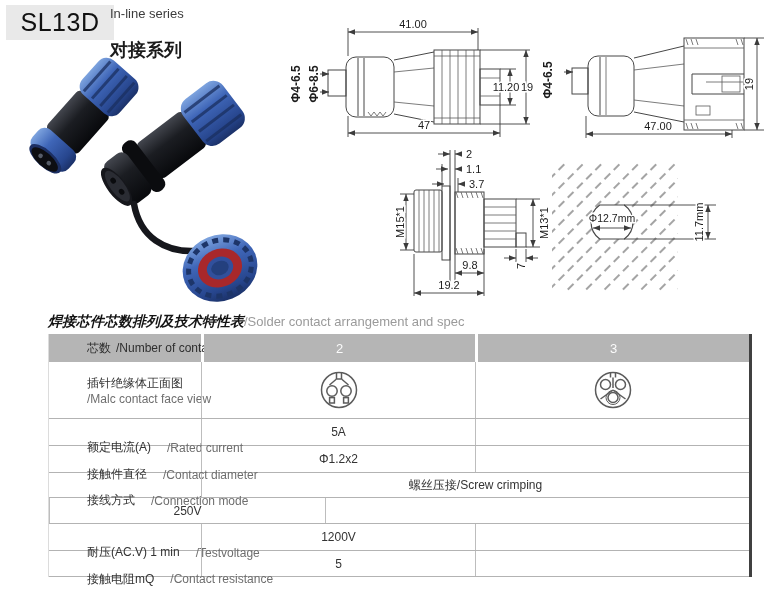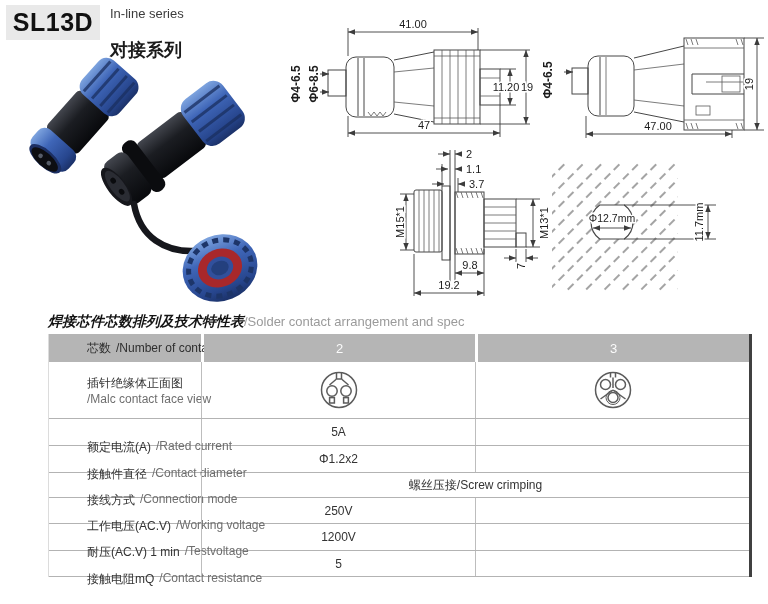--- a/index.html
+++ b/index.html
@@ -1,21 +1,21 @@
 <!DOCTYPE html>
 <html><head>
 <meta charset="utf-8">
 <style>
   html,body{margin:0;padding:0;background:#fff;}
   .page{position:relative;width:768px;height:604px;background:#fff;overflow:hidden;
         font-family:"Liberation Sans","DejaVu Sans",sans-serif;}
 
   
-  .model{position:absolute;left:6px;top:5px;width:94px;height:35px;background:#e9e9e9;
-         font-size:25px;font-weight:bold;color:#111;display:flex;align-items:center;
+  .model{position:absolute;left:6px;top:5px;width:108px;height:35px;background:#e9e9e9;
+         font-size:25px;font-weight:normal;color:#111;display:flex;align-items:center;
          justify-content:center;letter-spacing:.5px;}
   .series{position:absolute;left:110px;top:7px;line-height:1.15;}
   .s-en{font-size:13px;color:#3c3c3c;}
   .s-zh{font-size:18px;font-weight:bold;color:#1b1b1b;margin-top:18px;}
 
   
   .abs{position:absolute;}
 
   
   .cad{stroke:#474747;stroke-width:1;fill:none;}
@@ -35,21 +35,21 @@
        border-left:1px solid #dcdcdc;border-right:3px solid #404040;box-sizing:border-box;}
   .thead{display:flex;height:28px;}
   .th{background:#b5b5b5;display:flex;align-items:center;box-sizing:border-box;}
   .th.lblh{width:152px;padding-left:38px;color:#2e2e2e;gap:5px;white-space:nowrap;}
   .th.c{flex:1;justify-content:center;color:#fbfbfb;font-size:13px;margin-left:3px;}
   .row{display:flex;border-bottom:1px solid #b3b3b3;align-items:stretch;}
   .c-lbl{width:152px;padding-left:38px;box-sizing:border-box;display:flex;flex-direction:column;
          justify-content:center;white-space:nowrap;}
   .c-lbl .zh{color:#333;}
   .c-lbl .en{color:#6e6e6e;}
-  .inlinelbl{display:flex;gap:5px;margin-top:31px;}
+  .inlinelbl{display:flex;gap:16px;align-items:center;margin-top:31px;}
   .c-val{width:276px;display:flex;align-items:center;justify-content:center;
          border-left:1px solid #bdbdbd;box-sizing:border-box;color:#333;}
   .c-val.merged{width:552px;}
   .h56{height:56px;} .h26{height:26px;} .h25{height:25px;} .h24{height:24px;}
 </style>
 </head>
 <body>
 
 <div class="page">
 
@@ -359,26 +359,20 @@
       <div class="c-lbl">
           <div class="inlinelbl">
         <span class="zh">接线方式</span>
         <span class="en">/Connection mode</span>
           </div>
       </div>
       <div class="c-val merged">螺丝压接/Screw crimping</div>
     </div>
 
     <div class="row h25">
-      <div class="c-lbl">
-          <div class="inlinelbl">
-        <span class="zh">工作电压(AC.V)</span>
-        <span class="en">/Working voltage</span>
-          </div>
-      </div>
       <div class="c-val">250V</div>
       <div class="c-val"></div>
     </div>
 
     <div class="row h26">
       <div class="c-lbl">
           <div class="inlinelbl">
         <span class="zh">耐压(AC.V) 1 min</span>
         <span class="en">/Testvoltage</span>
           </div>

